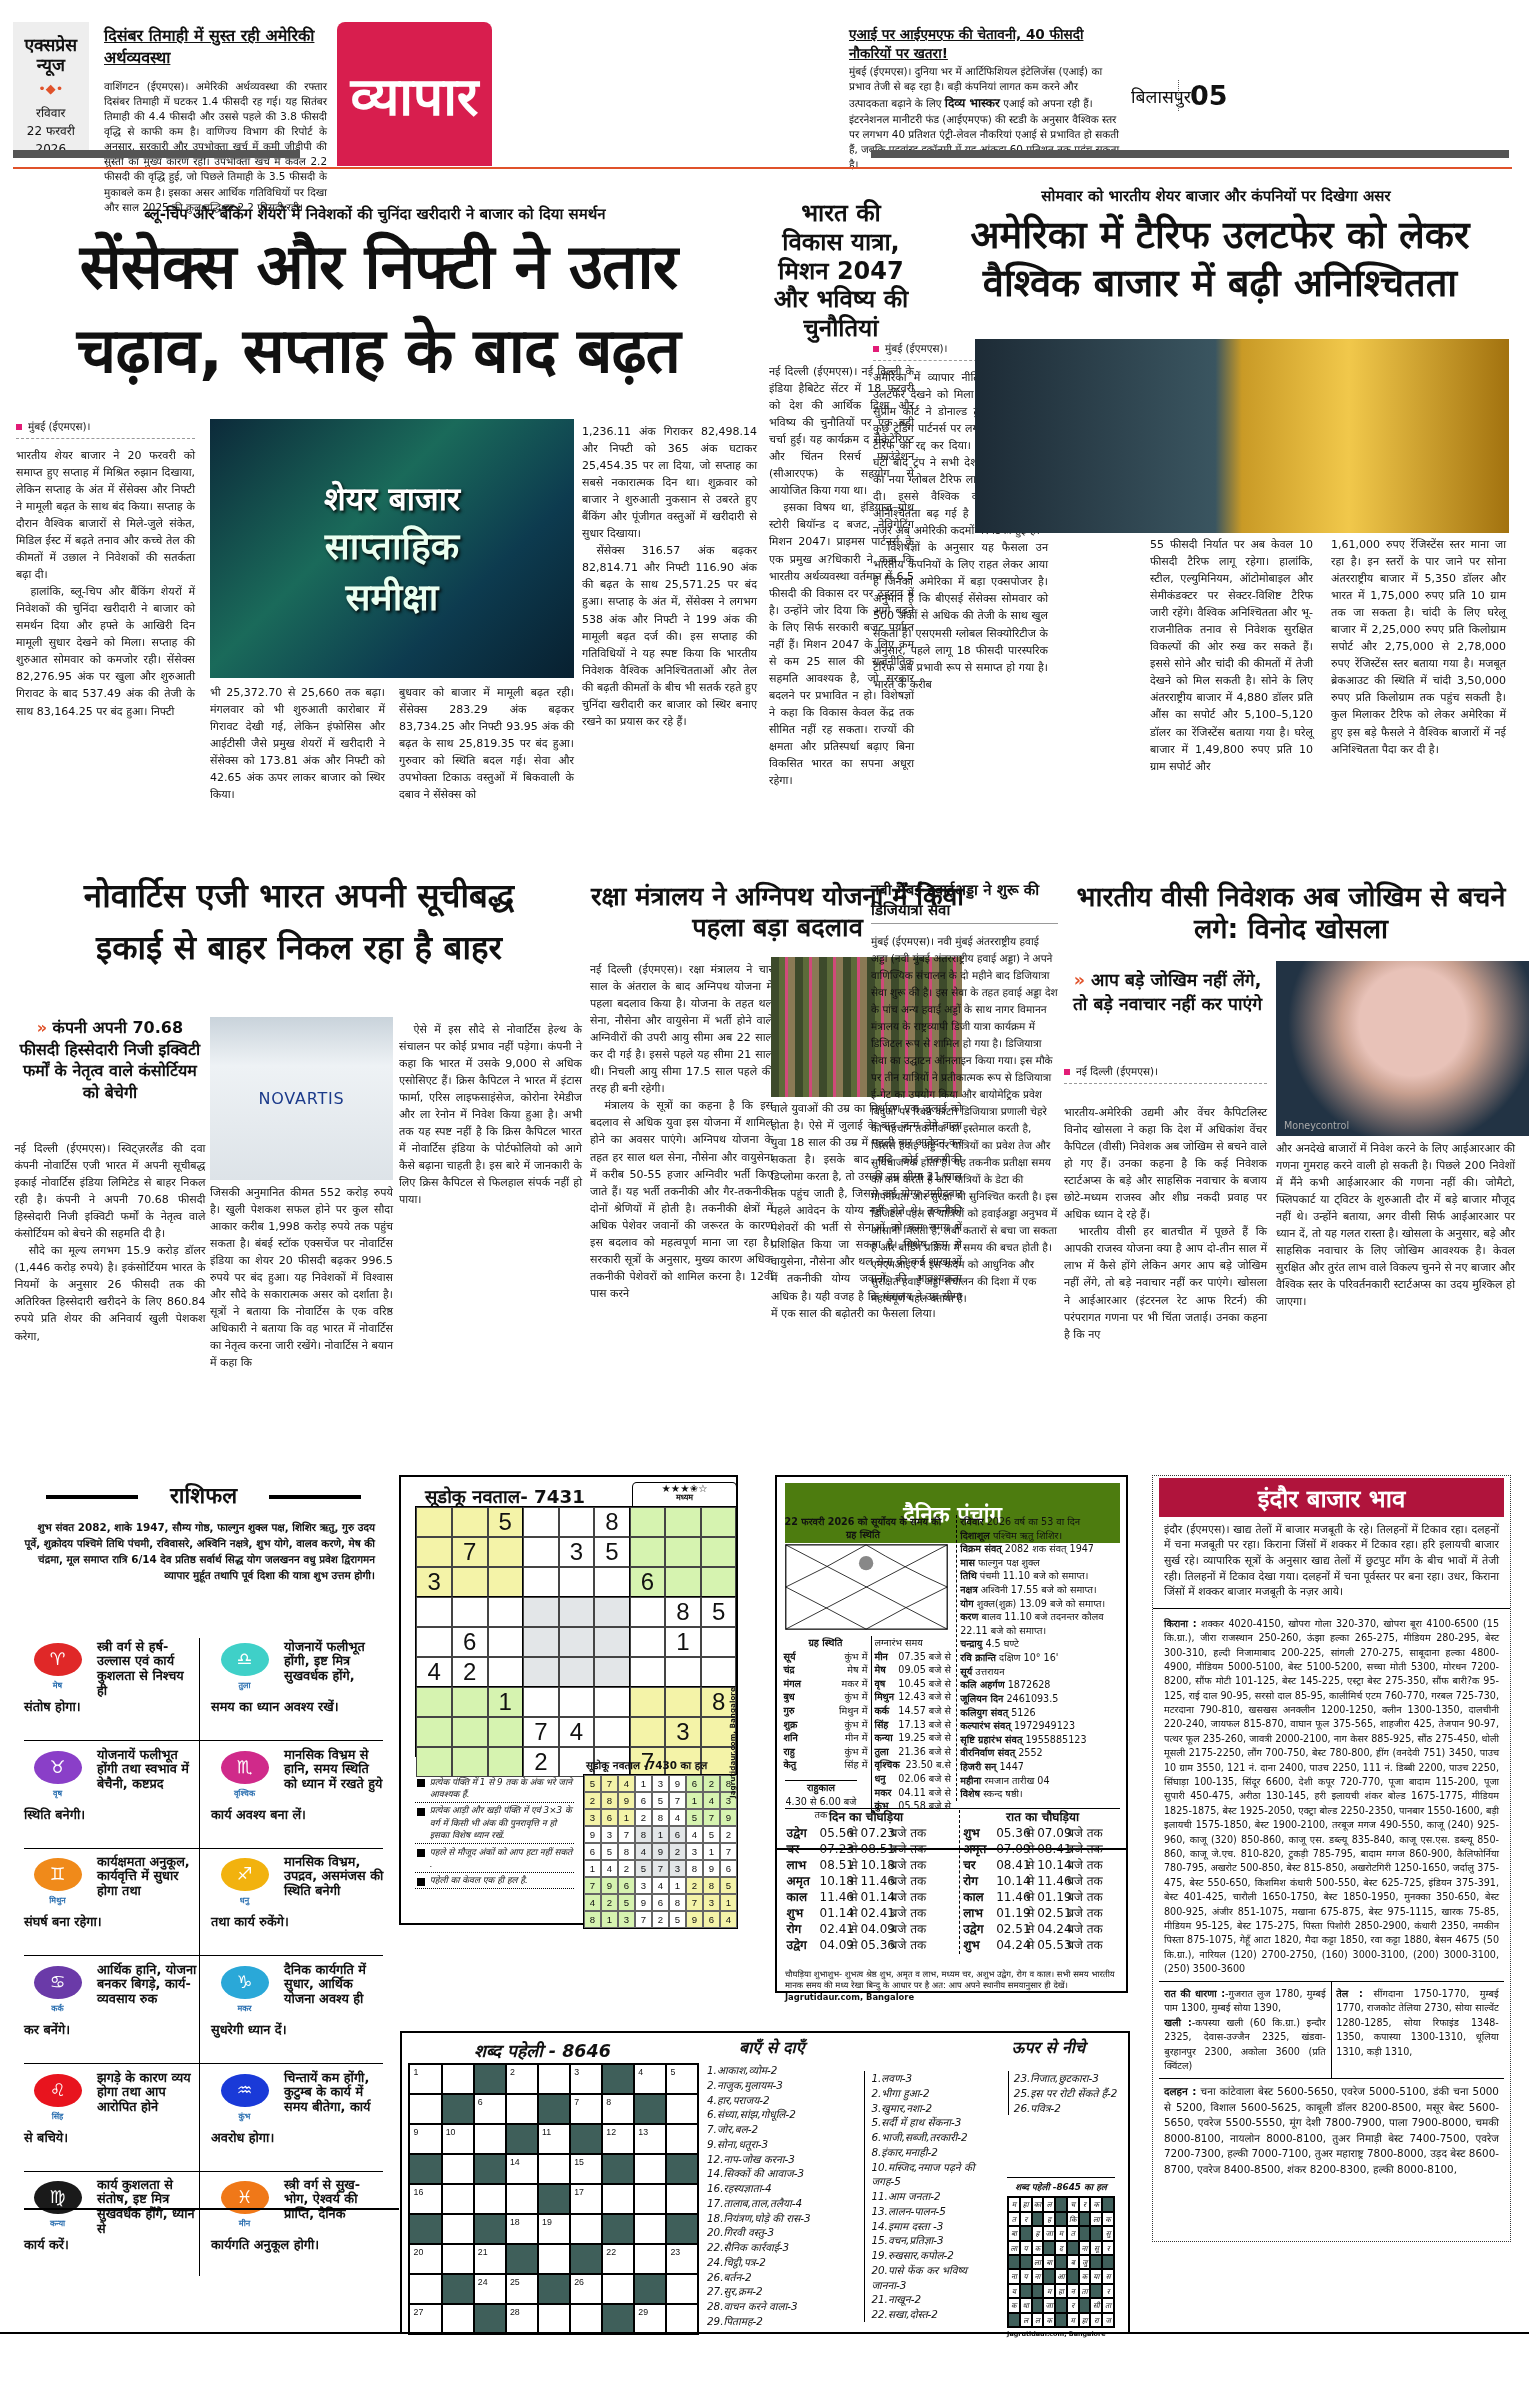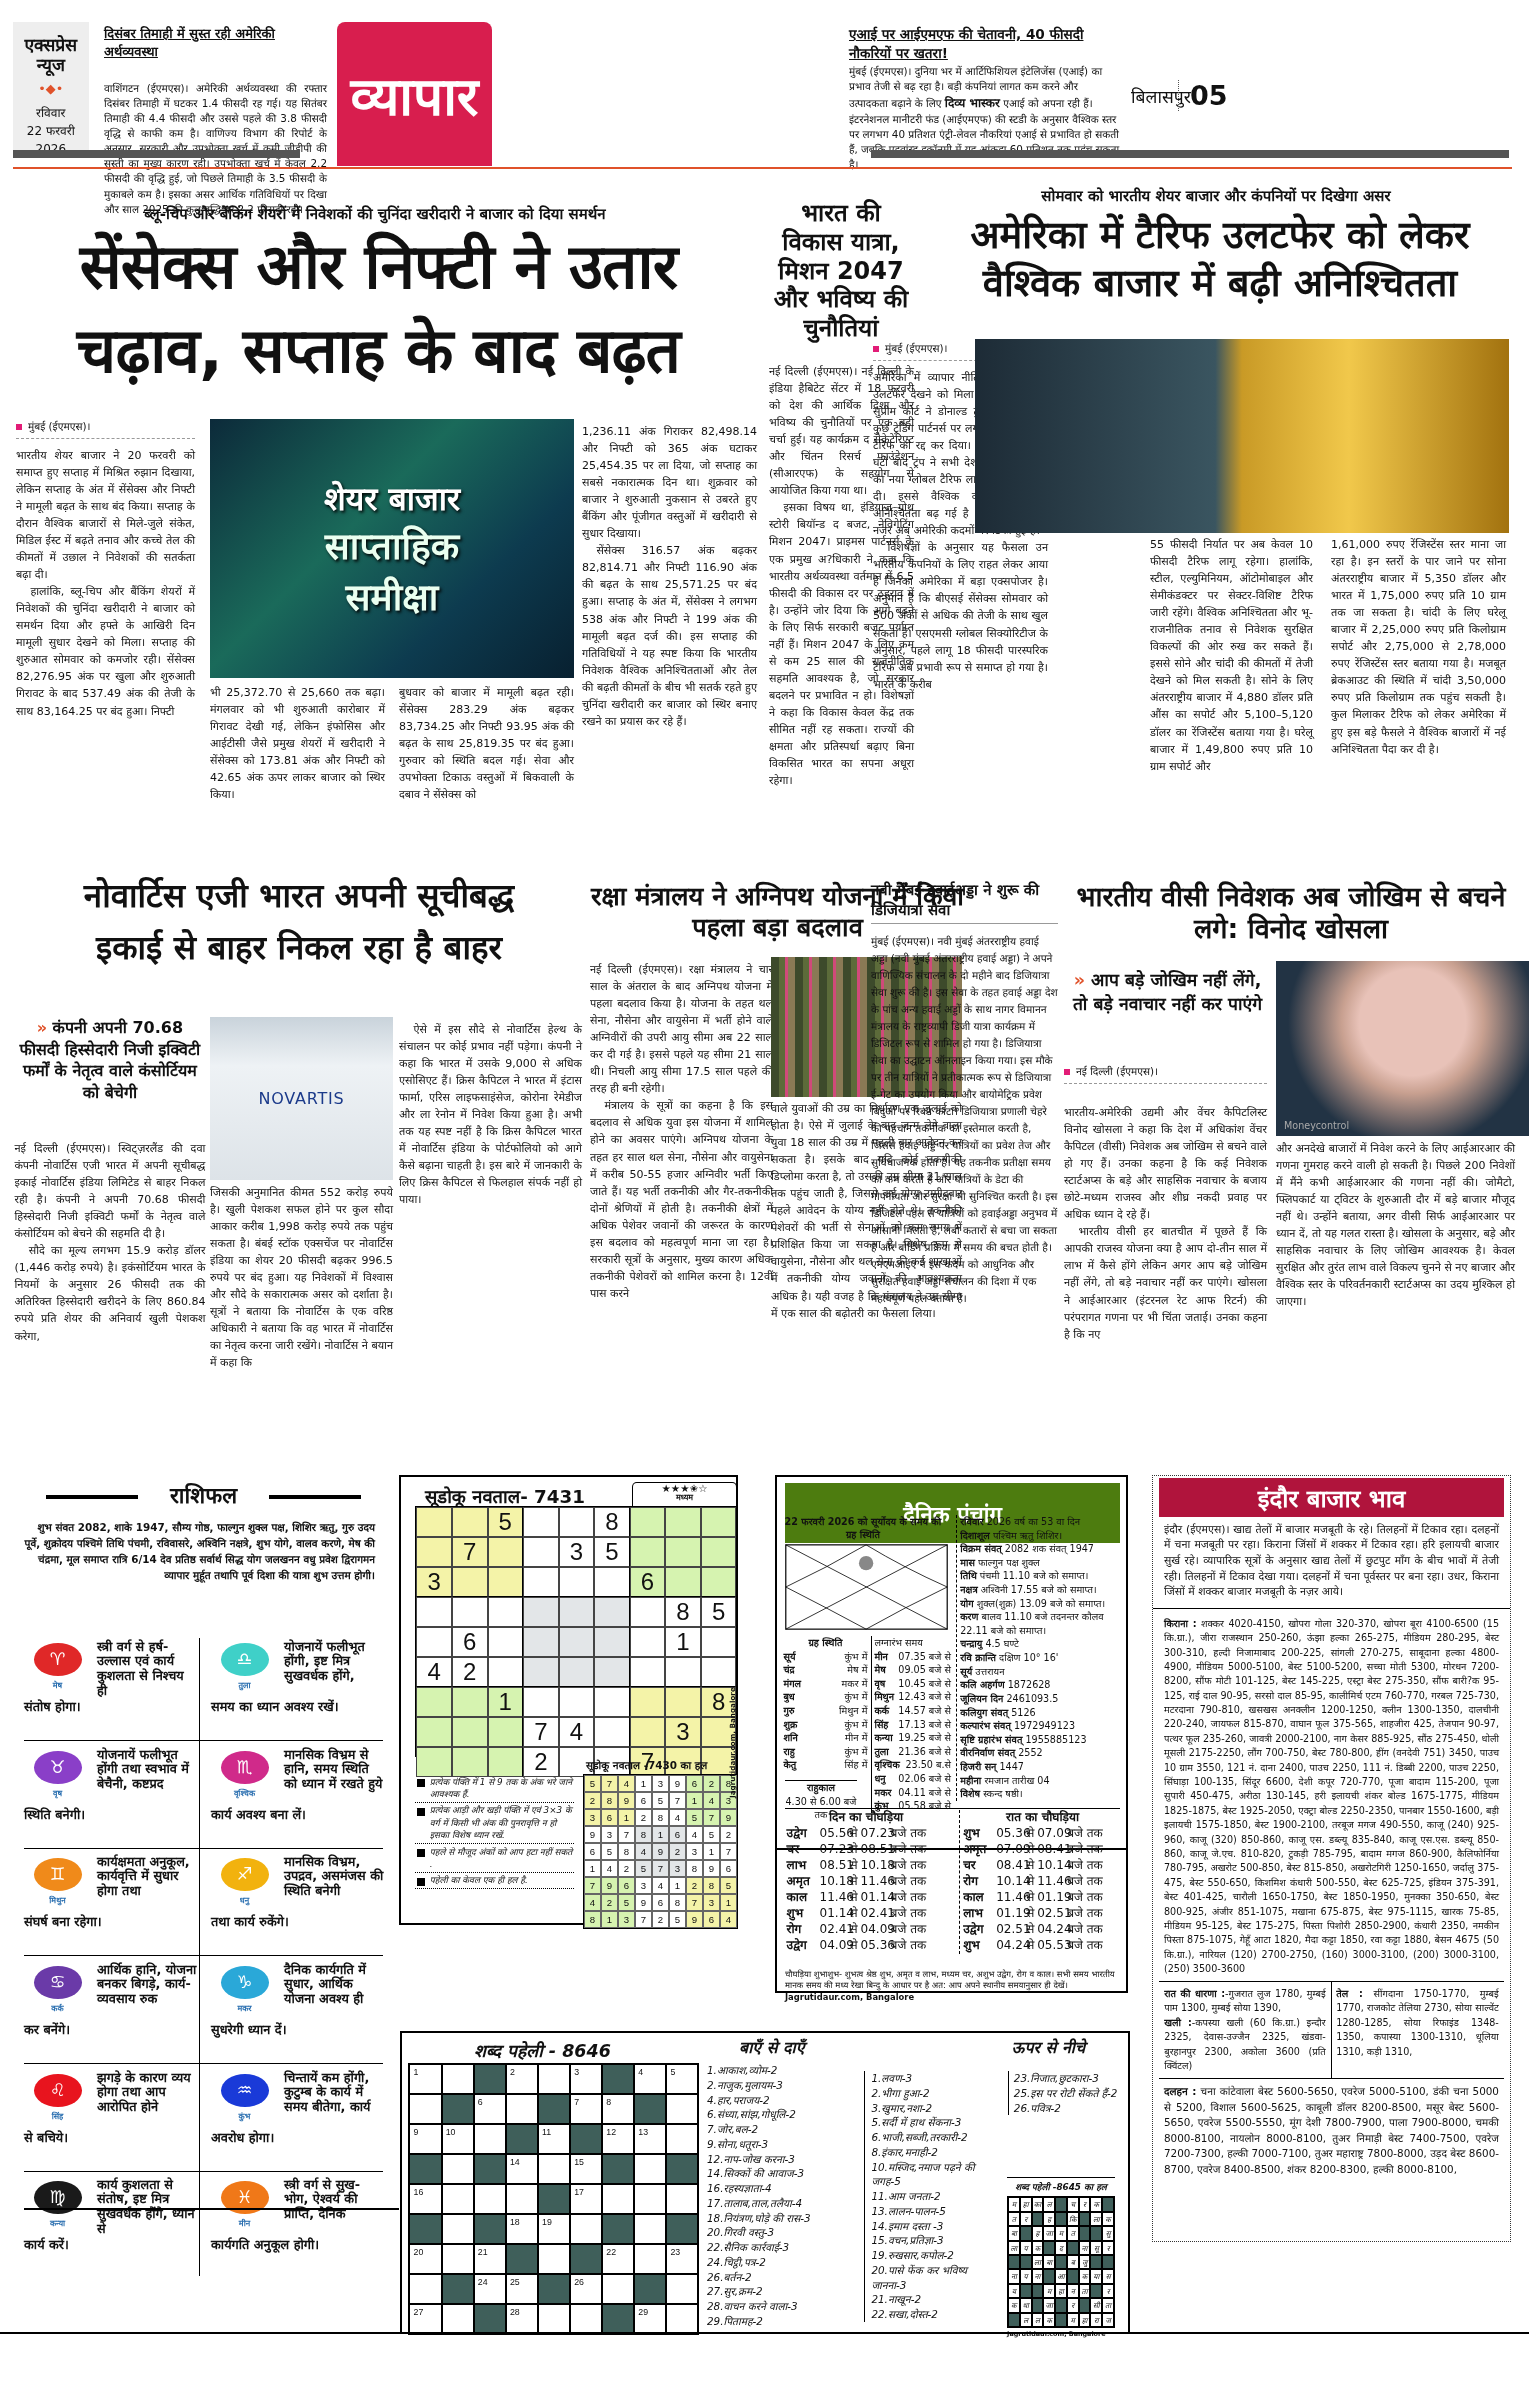--- a/index.html
+++ b/index.html
@@ -3,21 +3,21 @@
 <meta charset="utf-8">
 <style>
 *{box-sizing:border-box;margin:0;padding:0}
 body{width:1530px;height:2401px;background:#fff;font-family:"DejaVu Sans",sans-serif;color:#111;position:relative;overflow:hidden}
 .abs{position:absolute}
 .masthead-left{left:12.8px;top:22px;width:76px;height:128px;background:#eee;text-align:center;padding-top:14.4px}
 .masthead-left .brand{font-weight:bold;font-size:17.5px;line-height:1.1}
 .masthead-left .diamond{color:#e0522a;font-size:12.8px;margin:6.4px 0 8px}
 .masthead-left .day,.masthead-left .date{font-size:12px;line-height:1.5}
 .top-story{left:104px;top:24px;width:223px}
-.top-story h3{font-size:13px;text-decoration:underline;margin-bottom:21px;font-weight:bold}
+.top-story h3{font-size:16px;text-decoration:underline;margin-bottom:11px;font-weight:bold}
 .top-story p{font-size:10.4px;line-height:1.45;text-align:justify}
 .section-box{left:337px;top:22px;width:155px;height:144px;background:#d81e4e;border-radius:8px 8px 0 0;color:#fff;display:flex;align-items:center;justify-content:center;font-size:53px;font-weight:bold}
 .top-story-r{left:849px;top:24px;width:271px}
 .top-story-r h3{font-size:13.6px;text-decoration:underline;font-weight:bold;margin-bottom:2.4px}
 .top-story-r p{font-size:10.4px;line-height:1.45}
 .top-story-r .bhaskar{font-weight:bold;font-size:12px}
 .city{left:1131px;top:84px;font-size:17.5px}
 .pageno{left:1178px;top:80px;font-size:27px;font-weight:bold;border-left:0.8px dotted #555;padding-left:11px}
 .bar-dark{left:12.8px;top:150px;width:287px;height:8px;background:#555}
 .bar-dark2{left:871px;top:150px;width:638px;height:8px;background:#555}

